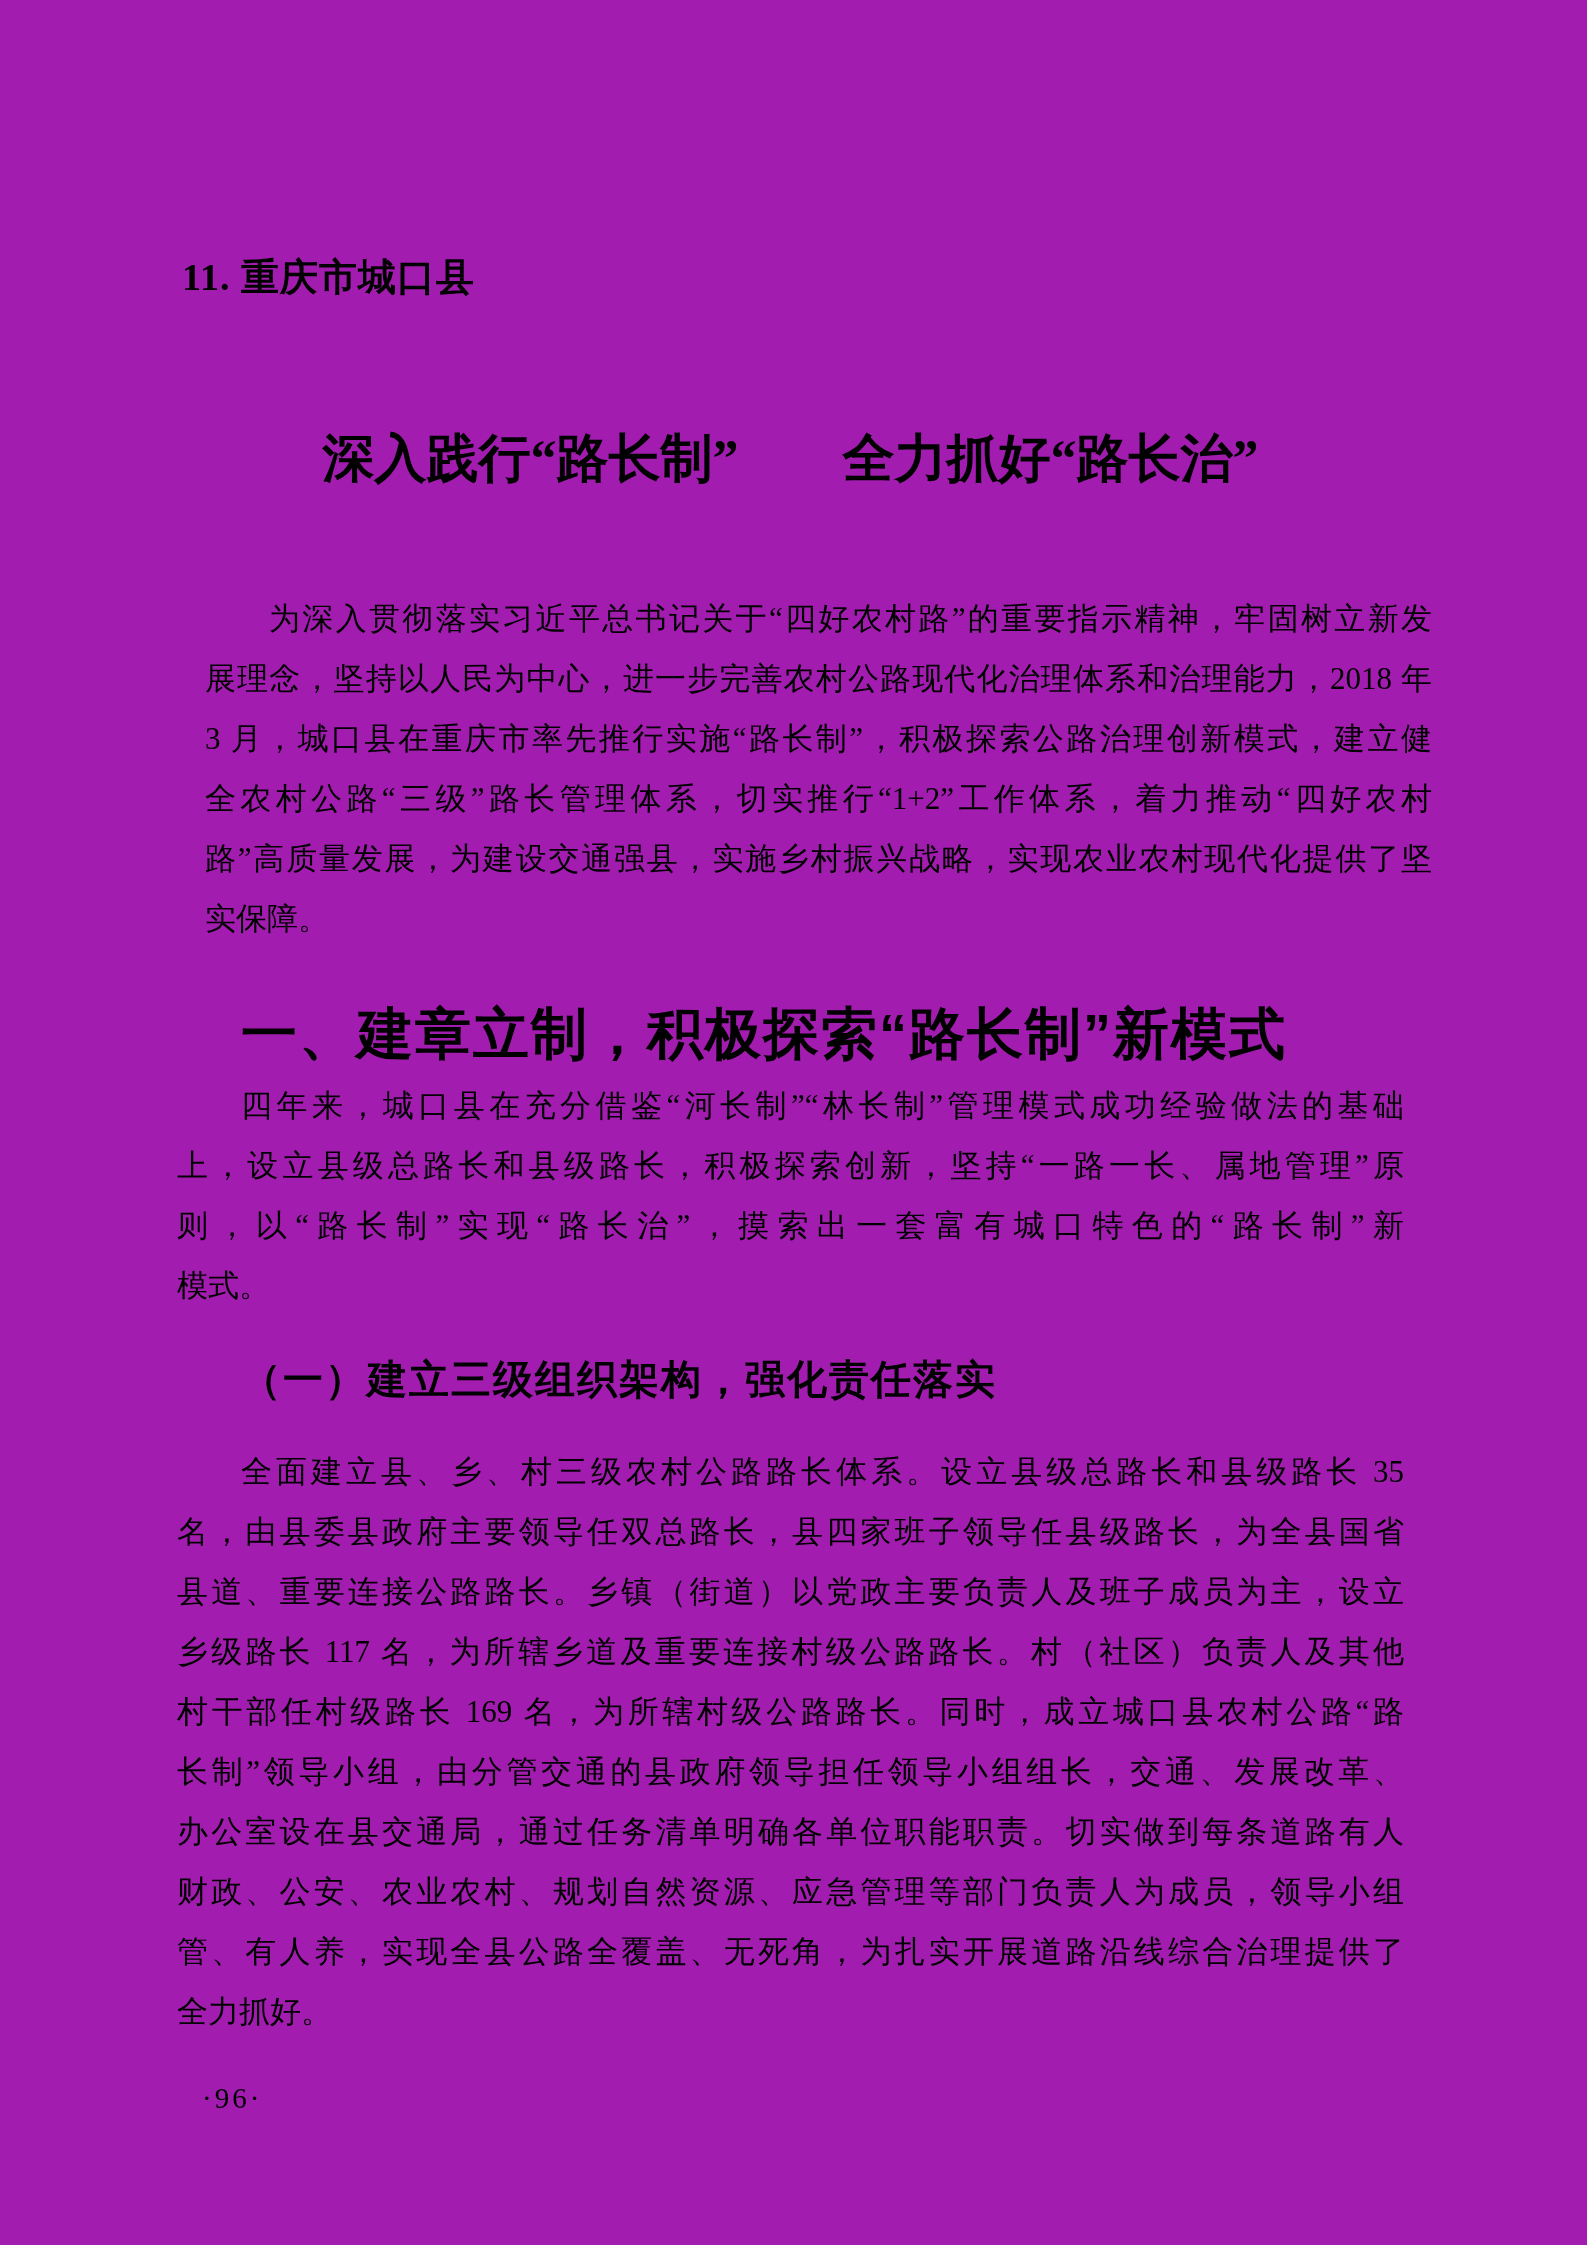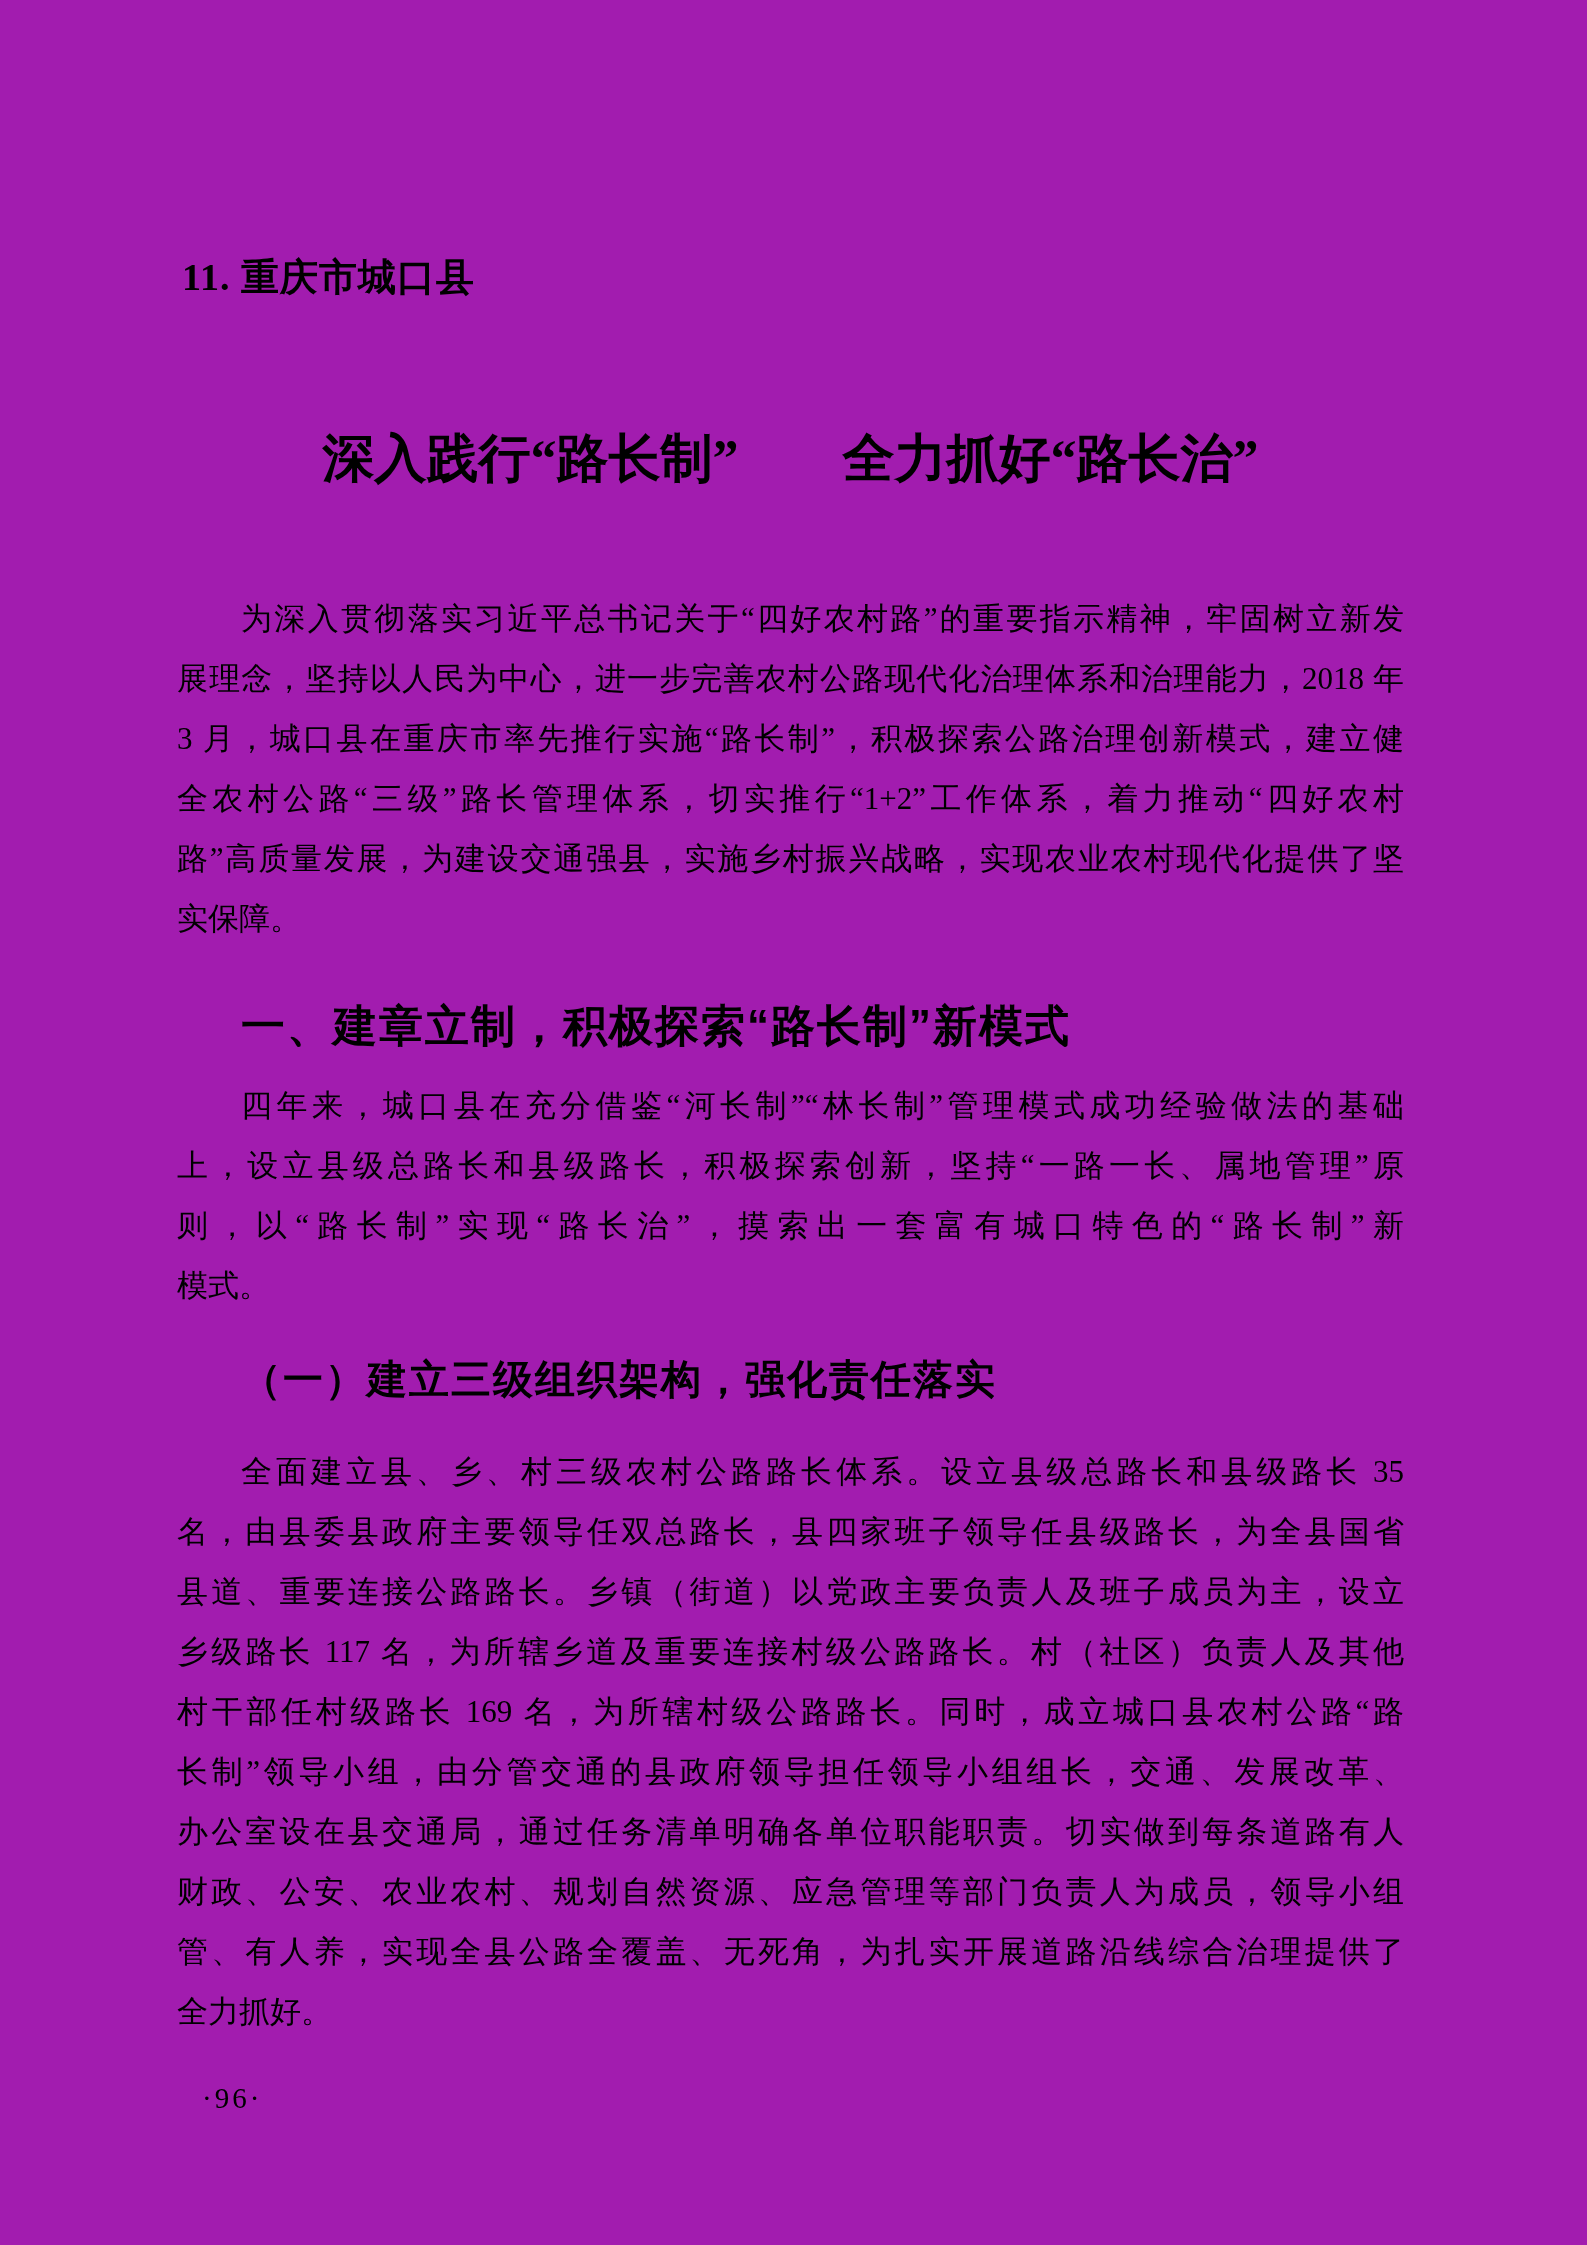--- a/index.html
+++ b/index.html
@@ -41,21 +41,21 @@
     font-size: 52px;
     font-weight: bold;
     font-family: "Liberation Serif", "DejaVu Serif", serif;
     white-space: pre;
   }
   .para {
     position: absolute;
     left: 0;
     width: 100%;
   }
-  .para-intro { top: 589px; }
+  .para-intro { top: 589px; margin-left: 28px; }
   .para-2     { top: 1076px; }
   .para-3     { top: 1442px; }
   .para-line {
     font-size: 31px;
     line-height: 60px;
     height: 60px;
     text-align: justify;
     text-align-last: justify;
     white-space: normal;
   }
@@ -64,21 +64,21 @@
   .section-heading {
     position: absolute;
     left: 0;
     width: 100%;
     padding-left: 64px;
     box-sizing: border-box;
     font-family: "Liberation Sans", "DejaVu Sans", sans-serif;
     font-weight: bold;
     letter-spacing: 2px;
   }
-  .section-1 { top: 997px;  font-size: 44px; }
+  .section-1 { top: 997px;  font-size: 56px; }
   .sub-1     { top: 1352px; font-size: 40px; }
   .page-number {
     position: absolute;
     left: 25px;
     top: 2082px;
     font-size: 29px;
     letter-spacing: 3px;
     font-family: "Liberation Serif", "DejaVu Serif", serif;
   }
 </style>

